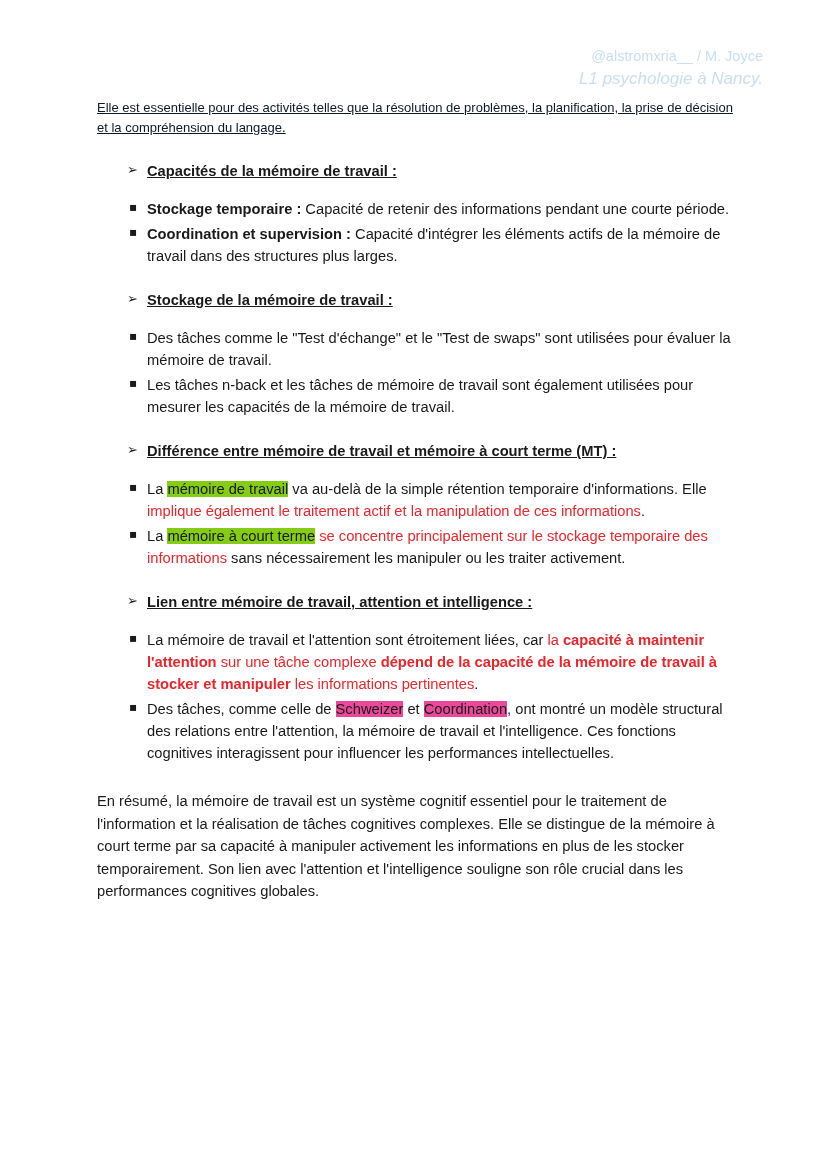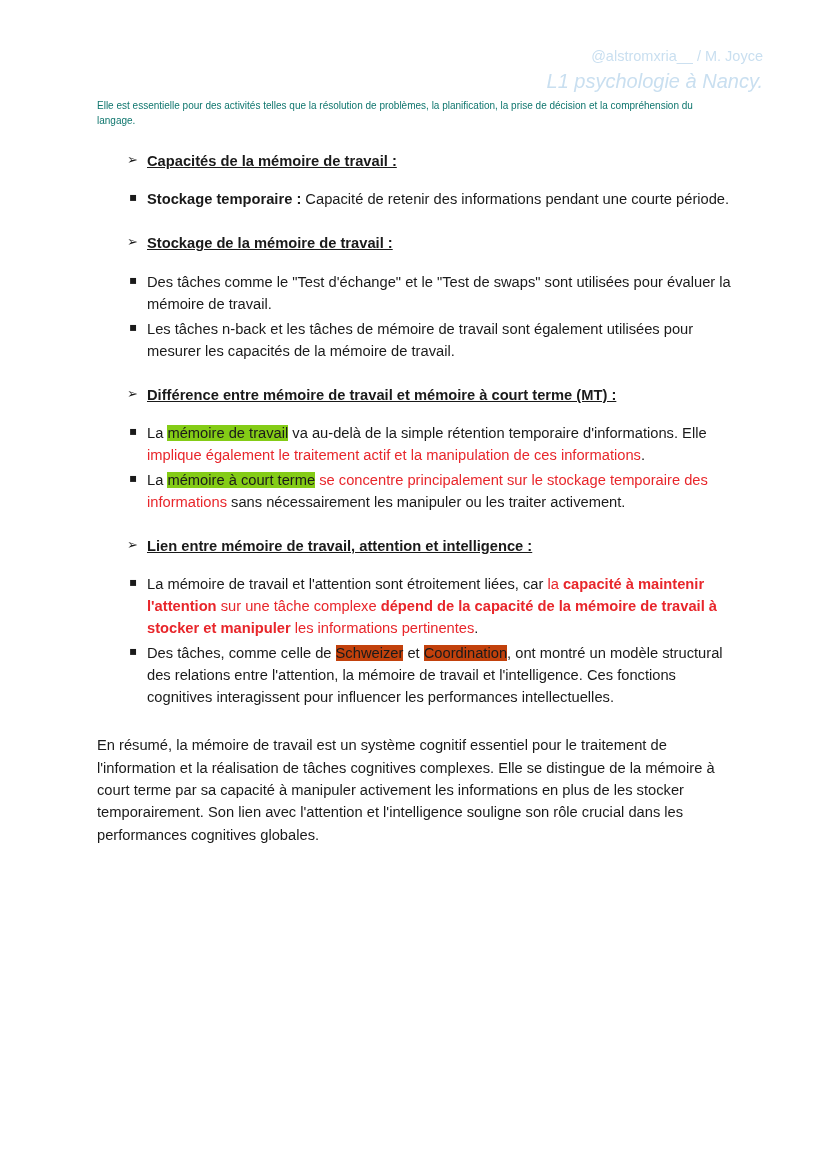--- a/index.html
+++ b/index.html
@@ -28,34 +28,35 @@
     top: 46px;
     text-align: right;
     line-height: 1.45;
   }
   .header .line1 {
     color: #c9dff0;
     font-size: 14.5px;
   }
   .header .line2 {
     color: #c9dff0;
-    font-size: 20px;
+    font-size: 17px;
     font-style: italic;
   }
   .content {
     position: absolute;
     left: 97px;
     top: 98px;
     width: 637px;
   }
   p.para {
     margin: 0 0 0 0;
-    font-size: 10px;
+    font-size: 13px;
     line-height: 1.52;
-    color: #0f766e;
+    color: #0f172a;
+    text-decoration: underline;
   }
   .section {
     margin-top: 22px;
   }
   .heading-row {
     display: flex;
     align-items: flex-start;
     margin-left: 30px;
     margin-bottom: 16px;
   }
@@ -92,21 +93,21 @@
     left: 2px;
     top: 0px;
     font-size: 12px;
     color: #1a1a1a;
     font-family: "DejaVu Sans", sans-serif;
   }
   b, .b { font-weight: bold; }
   .red { color: #e8262b; }
   .redb { color: #e8262b; font-weight: bold; }
   .hl-grey { background: #84cc16; }
-  .hl-green { background: #c2410c; }
+  .hl-green { background: #ec4899; }
   .summary {
     margin-top: 26px;
     font-size: 14.7px;
     line-height: 1.52;
   }
 </style>
 </head>
 <body>
 
 <div class="page">
@@ -120,20 +121,21 @@
 
     <p class="para">Elle est essentielle pour des activités telles que la résolution de problèmes, la planification, la prise de décision et la compréhension du langage.</p>
 
     <div class="section">
       <div class="heading-row">
         <span class="arrow-bullet">➢</span>
         <span class="heading-text">Capacités de la mémoire de travail :</span>
       </div>
       <ul class="sq">
         <li><b>Stockage temporaire :</b><span> Capacité de retenir des informations pendant une courte période.</span></li>
+        <li><b>Coordination et supervision :</b><span> Capacité d'intégrer les éléments actifs de la mémoire de travail dans des structures plus larges.</span></li>
       </ul>
     </div>
 
     <div class="section">
       <div class="heading-row">
         <span class="arrow-bullet">➢</span>
         <span class="heading-text">Stockage de la mémoire de travail :</span>
       </div>
       <ul class="sq">
         <li><span>Des tâches comme le "Test d'échange" et le "Test de swaps" sont utilisées pour évaluer la mémoire de travail.</span></li>

